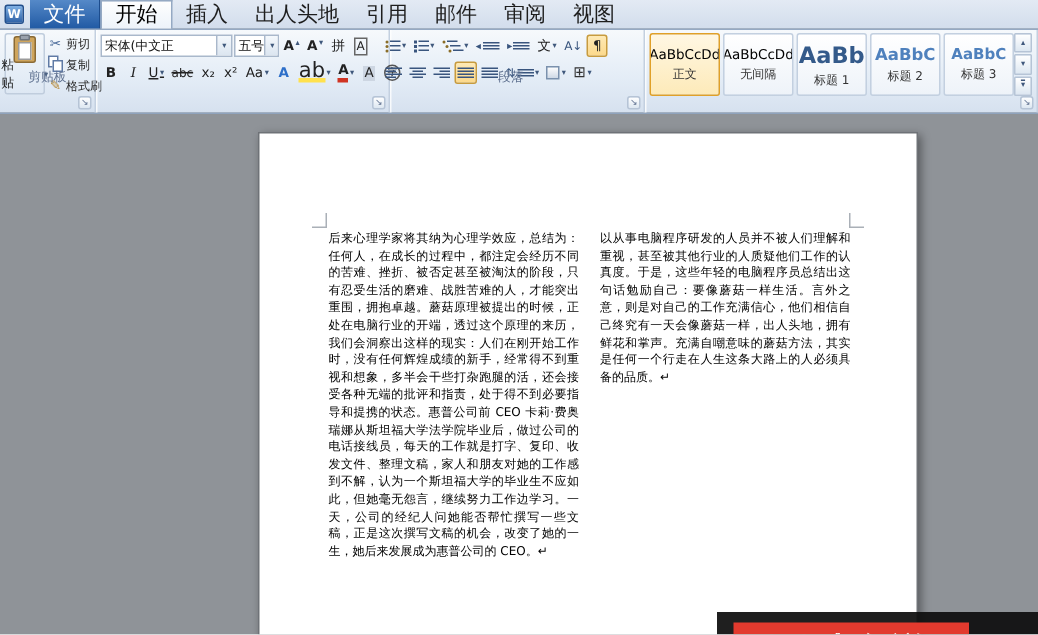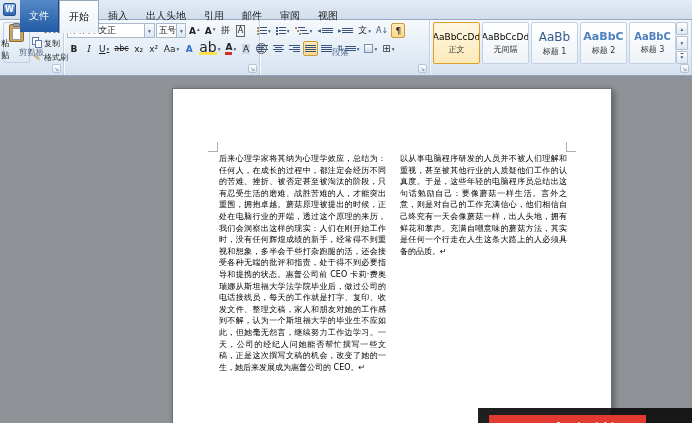--- a/index.html
+++ b/index.html
@@ -2,21 +2,21 @@
 <html><head>
 <meta charset="utf-8">
 <style>
   *{margin:0;padding:0;box-sizing:border-box;user-select:none}
   html,body{width:692px;height:423px;overflow:hidden;font-family:"DejaVu Sans","Liberation Sans",sans-serif}
   #app{position:relative;width:692px;height:423px;overflow:hidden;background:#8f9398}
 
   
   .tabbar{position:absolute;left:0;top:0;width:100%;height:20px;background:linear-gradient(#e3eaf4,#d2ddec);border-bottom:1px solid #95a9c3;display:flex;align-items:stretch;z-index:5}
   .appicon{width:13px;height:13px;margin:3px 4px 0 3px;background:linear-gradient(#7fb0e4,#2f62a7);border:1px solid #24508c;border-radius:2px;color:#fff;font-size:8px;font-weight:bold;display:flex;align-items:center;justify-content:center}
-  .tab{padding:16px 9px;font-size:10px;color:#1e1e1e;display:flex;align-items:center;cursor:default;white-space:nowrap}
+  .tab{padding:3px 9px;font-size:14px;color:#1e1e1e;display:flex;align-items:center;cursor:default;white-space:nowrap}
   .tab.file{background:linear-gradient(#5589c8,#215aa4);color:#fff;border-right:1px solid #1c4c8d}
   .tab.active{background:linear-gradient(#fefefe,#edf3fa);border:1px solid #95a9c3;border-bottom:none;color:#000;z-index:6}
 
   
   .ribbon{position:absolute;left:0;top:20px;width:100%;height:56px;background:linear-gradient(#f6f9fc,#e3ecf6 60%,#d6e1ef);border-bottom:1px solid #8fa3bd;z-index:4}
   .group{position:absolute;top:0;height:100%;border-right:1px solid #c3d0e0;box-shadow:1px 0 0 rgba(255,255,255,.8)}
   .glabel{position:absolute;bottom:17px;left:0;right:0;height:12px;text-align:center;font-size:8.5px;color:#5f7190;line-height:12px;white-space:nowrap}
   .launch{position:absolute;right:2px;bottom:2px;width:9px;height:9px;font-size:6px;line-height:8px;text-align:center;color:#5f7190;border:1px solid #b6c4d6;background:linear-gradient(#fff,#dde7f1);border-radius:2px;cursor:pointer}
 
   .g-clipboard{left:0;width:64px}
@@ -70,21 +70,21 @@
   .ic-list .b{width:7px;height:1px;background:#39557e;display:block}
   .ml .rw:nth-child(2){margin-left:2px}.ml .rw:nth-child(3){margin-left:4px}
   .ind{display:flex;align-items:center;gap:1px;font-size:7px;color:#39557e}
   .spc{display:flex;align-items:center;gap:1px;font-size:8px;color:#39557e}
   .shdsq{width:9px;height:9px;border:1px solid #7b91ad;background:linear-gradient(#fdfdfd,#cfd9e6);display:inline-block}
   .brd{font-size:10px;color:#333}
 
   .sitem{position:absolute;top:2px;width:47px;height:42px;border:1px solid #c3d0e0;border-radius:2px;background:linear-gradient(#fff,#eef3f9);display:flex;flex-direction:column;align-items:center;justify-content:center;gap:2px;cursor:pointer;overflow:hidden}
   .sitem.sel{border-color:#e0a028;background:linear-gradient(#fff7e3,#fdeab9)}
   .sprev{font-size:9px;color:#000;white-space:nowrap}
-  .sp-h1{font-size:12px;font-weight:normal;color:#345a8a}
+  .sp-h1{font-size:15px;font-weight:bold;color:#345a8a}
   .sp-h2{font-size:11px;font-weight:bold;color:#4f81bd}
   .sp-h3{font-size:10px;font-weight:bold;color:#4f81bd}
   .sname{font-size:8px;color:#333;white-space:nowrap}
   .gal{position:absolute;right:3px;top:2px;width:12px;height:42px;display:flex;flex-direction:column;gap:1px}
   .gbtn{flex:1;border:1px solid #b6c4d6;background:linear-gradient(#fff,#dde7f1);font-size:5.5px;color:#3f587c;display:flex;align-items:center;justify-content:center;border-radius:1px;cursor:pointer}
   .gbtn.more{text-decoration:overline}
 
   
   .docarea{position:absolute;left:0;top:77px;width:100%;height:346px;background:#8f9398;overflow:hidden}
   .page{position:absolute;left:172px;top:11px;width:440px;height:620px;background:#fff;border:1px solid #6e7277;box-shadow:2px 2px 6px rgba(0,0,0,.4)}

